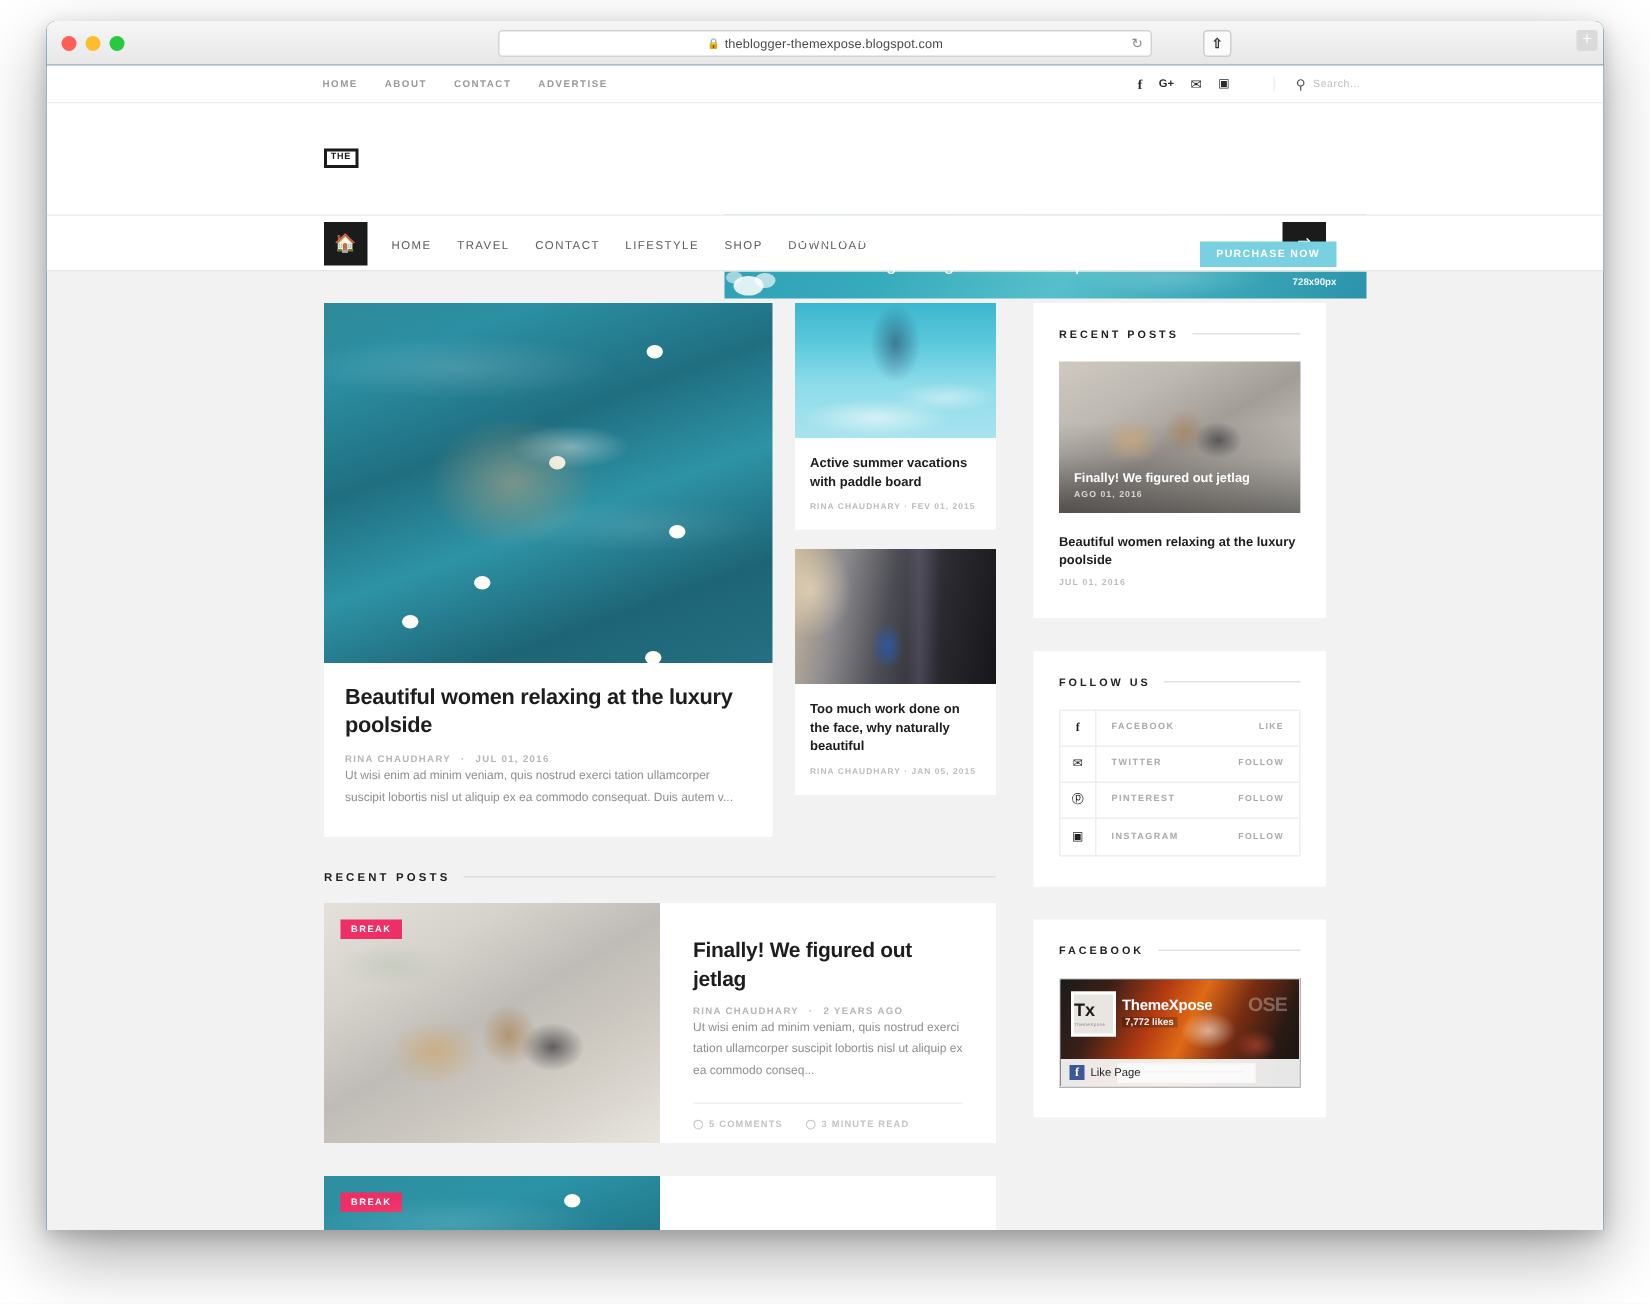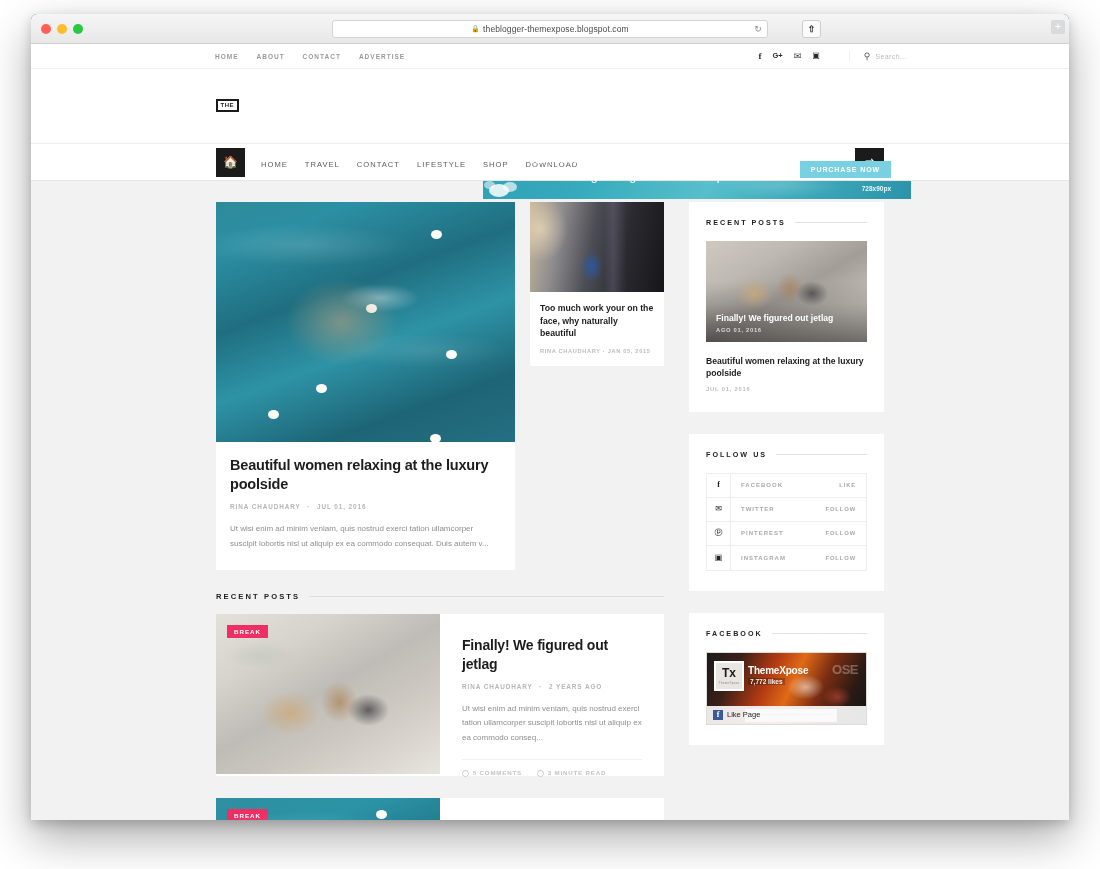--- a/index.html
+++ b/index.html
@@ -214,21 +214,21 @@
     font-size: 14.5px; font-weight: 700; color: #1d1d1d;
     line-height: 1.32; letter-spacing: -.2px;
   }
   .meta {
     font-size: 6.4px; color: #b6b6b6; letter-spacing: .9px;
     margin-top: 9px; font-weight: 600;
   }
   .meta .sep { margin: 0 4px; }
   .excerpt {
     font-size: 8px; color: #8e8e8e; line-height: 1.85;
-    margin-top: 12px;
+    margin-top: 0;
   }
 
   .feature-side { display: flex; flex-direction: column; gap: 13px; width: 134px; }
   .mini-card { background: #fff; }
   .mini-img { width: 134px; height: 90px; position: relative; overflow: hidden; }
   .mini-img.a {
     background: linear-gradient(180deg,#3cb6cf 0%, #5bc9dc 30%, #8ddcea 60%, #a8e3ee 100%);
   }
   .mini-img.a::after{
     content:""; position:absolute; inset:0;
@@ -374,21 +374,21 @@
       radial-gradient(ellipse 30px 20px at 62% 48%, rgba(255,255,255,.55), transparent 62%),
       radial-gradient(ellipse 22px 16px at 82% 62%, rgba(220,80,60,.5), transparent 65%);
   }
   .fb-ghost {
     position: absolute; right: 8px; top: 9px;
     font-size: 13px; font-weight: 800; color: rgba(255,255,255,.30); letter-spacing: -.5px;
   }
   .fb-avatar {
     position: absolute; left: 7px; top: 8px; width: 30px; height: 30px;
     background: #e9e6e1; border: 2px solid #fff;
-    display: flex; flex-direction: column; align-items: center; justify-content: center;
+    display: flex; flex-direction: column; justify-content: center;
   }
   .fb-avatar .tx { font-size: 12px; font-weight: 700; color: #1b1b1b; line-height: 1; }
   .fb-avatar .sub { font-size: 3px; color: #8a8a8a; margin-top: 2px; letter-spacing: .3px; }
   .fb-name {
     position: absolute; left: 41px; top: 12px;
     font-size: 10px; font-weight: 700; color: #fff; letter-spacing: -.2px;
   }
   .fb-likes {
     position: absolute; left: 41px; top: 25px;
     font-size: 6.5px; font-weight: 700; color: #f2f2f2;
@@ -509,23 +509,34 @@
                 <span>RINA CHAUDHARY</span>
                 <span class="sep">·</span>
                 <span>JUL 01, 2016</span>
               </div>
               <div class="excerpt">Ut wisi enim ad minim veniam, quis nostrud exerci tation ullamcorper suscipit lobortis nisl ut aliquip ex ea commodo consequat. Duis autem v...</div>
             </div>
           </div>
 
           <div class="feature-side">
             <div class="mini-card">
+              <div class="mini-img a"></div>
+              <div class="mini-body">
+                <div class="mini-title">Active summer vacations with paddle board</div>
+                <div class="mini-meta">
+                  <span>RINA CHAUDHARY</span>
+                  <span class="sep">·</span>
+                  <span>FEV 01, 2015</span>
+                </div>
+              </div>
+            </div>
+            <div class="mini-card">
               <div class="mini-img b"></div>
               <div class="mini-body">
-                <div class="mini-title">Too much work your on the face, why naturally beautiful</div>
+                <div class="mini-title">Too much work done on the face, why naturally beautiful</div>
                 <div class="mini-meta">
                   <span>RINA CHAUDHARY</span>
                   <span class="sep">·</span>
                   <span>JAN 05, 2015</span>
                 </div>
               </div>
             </div>
           </div>
         </div>
 

